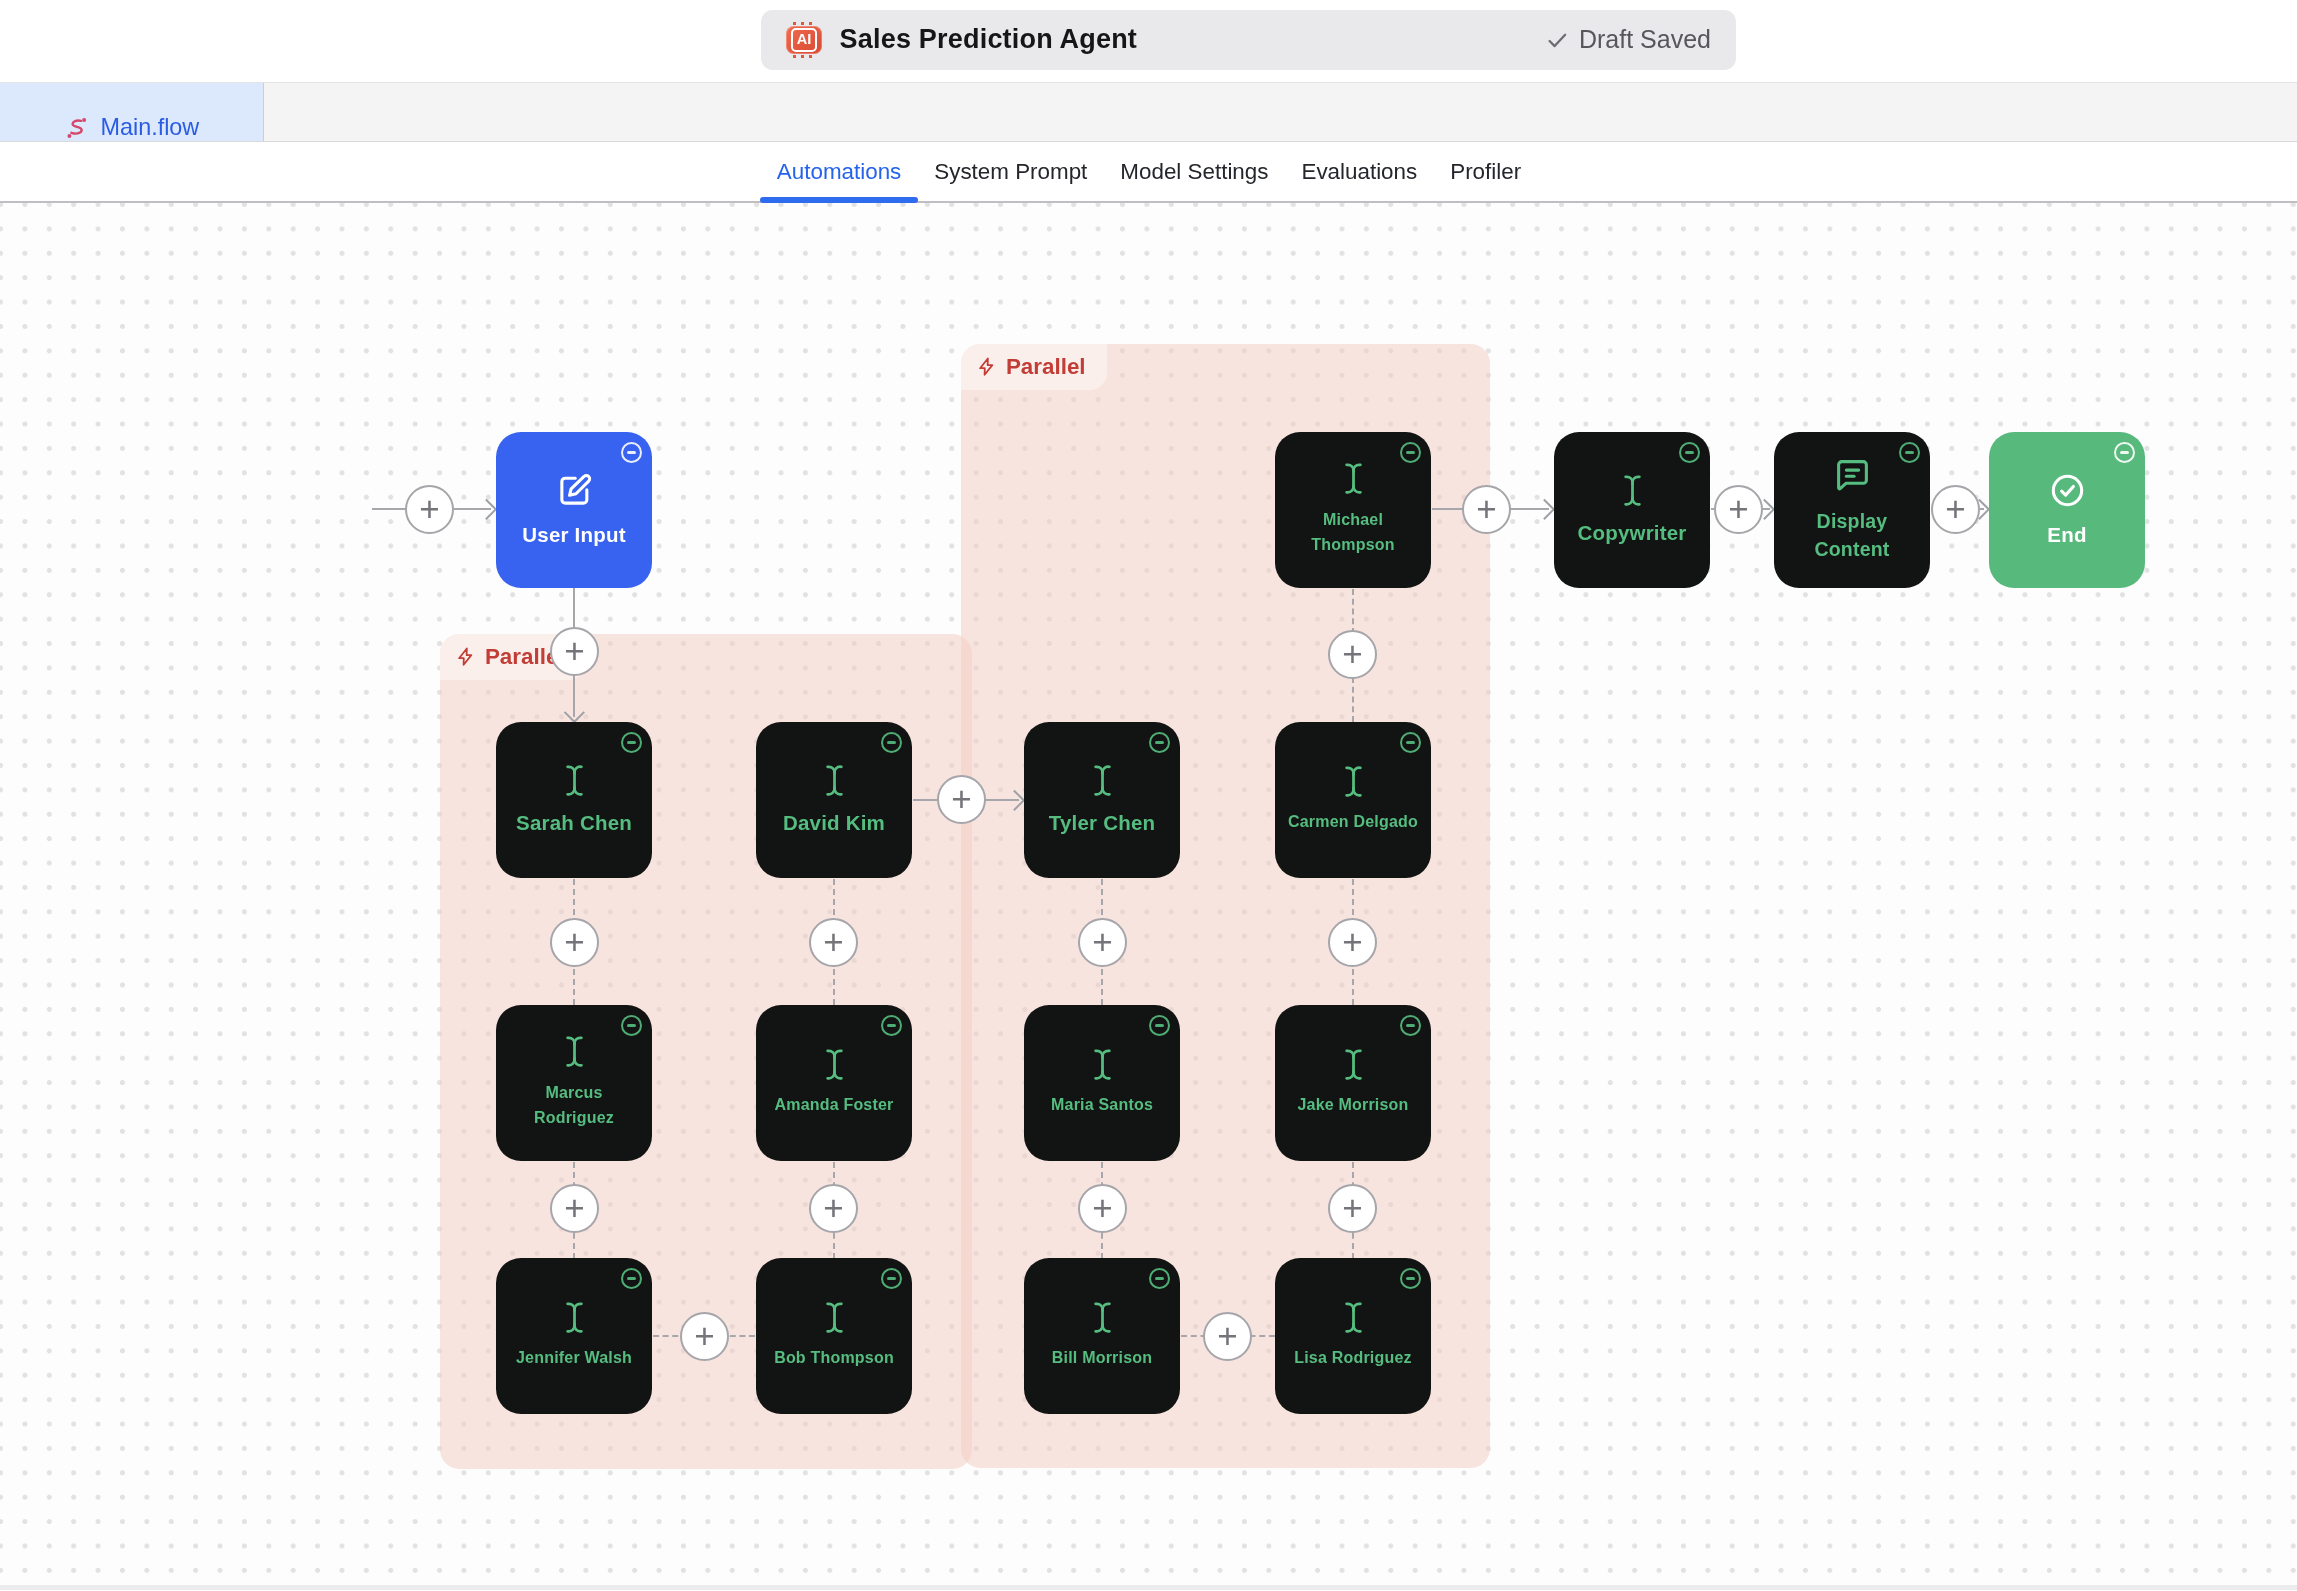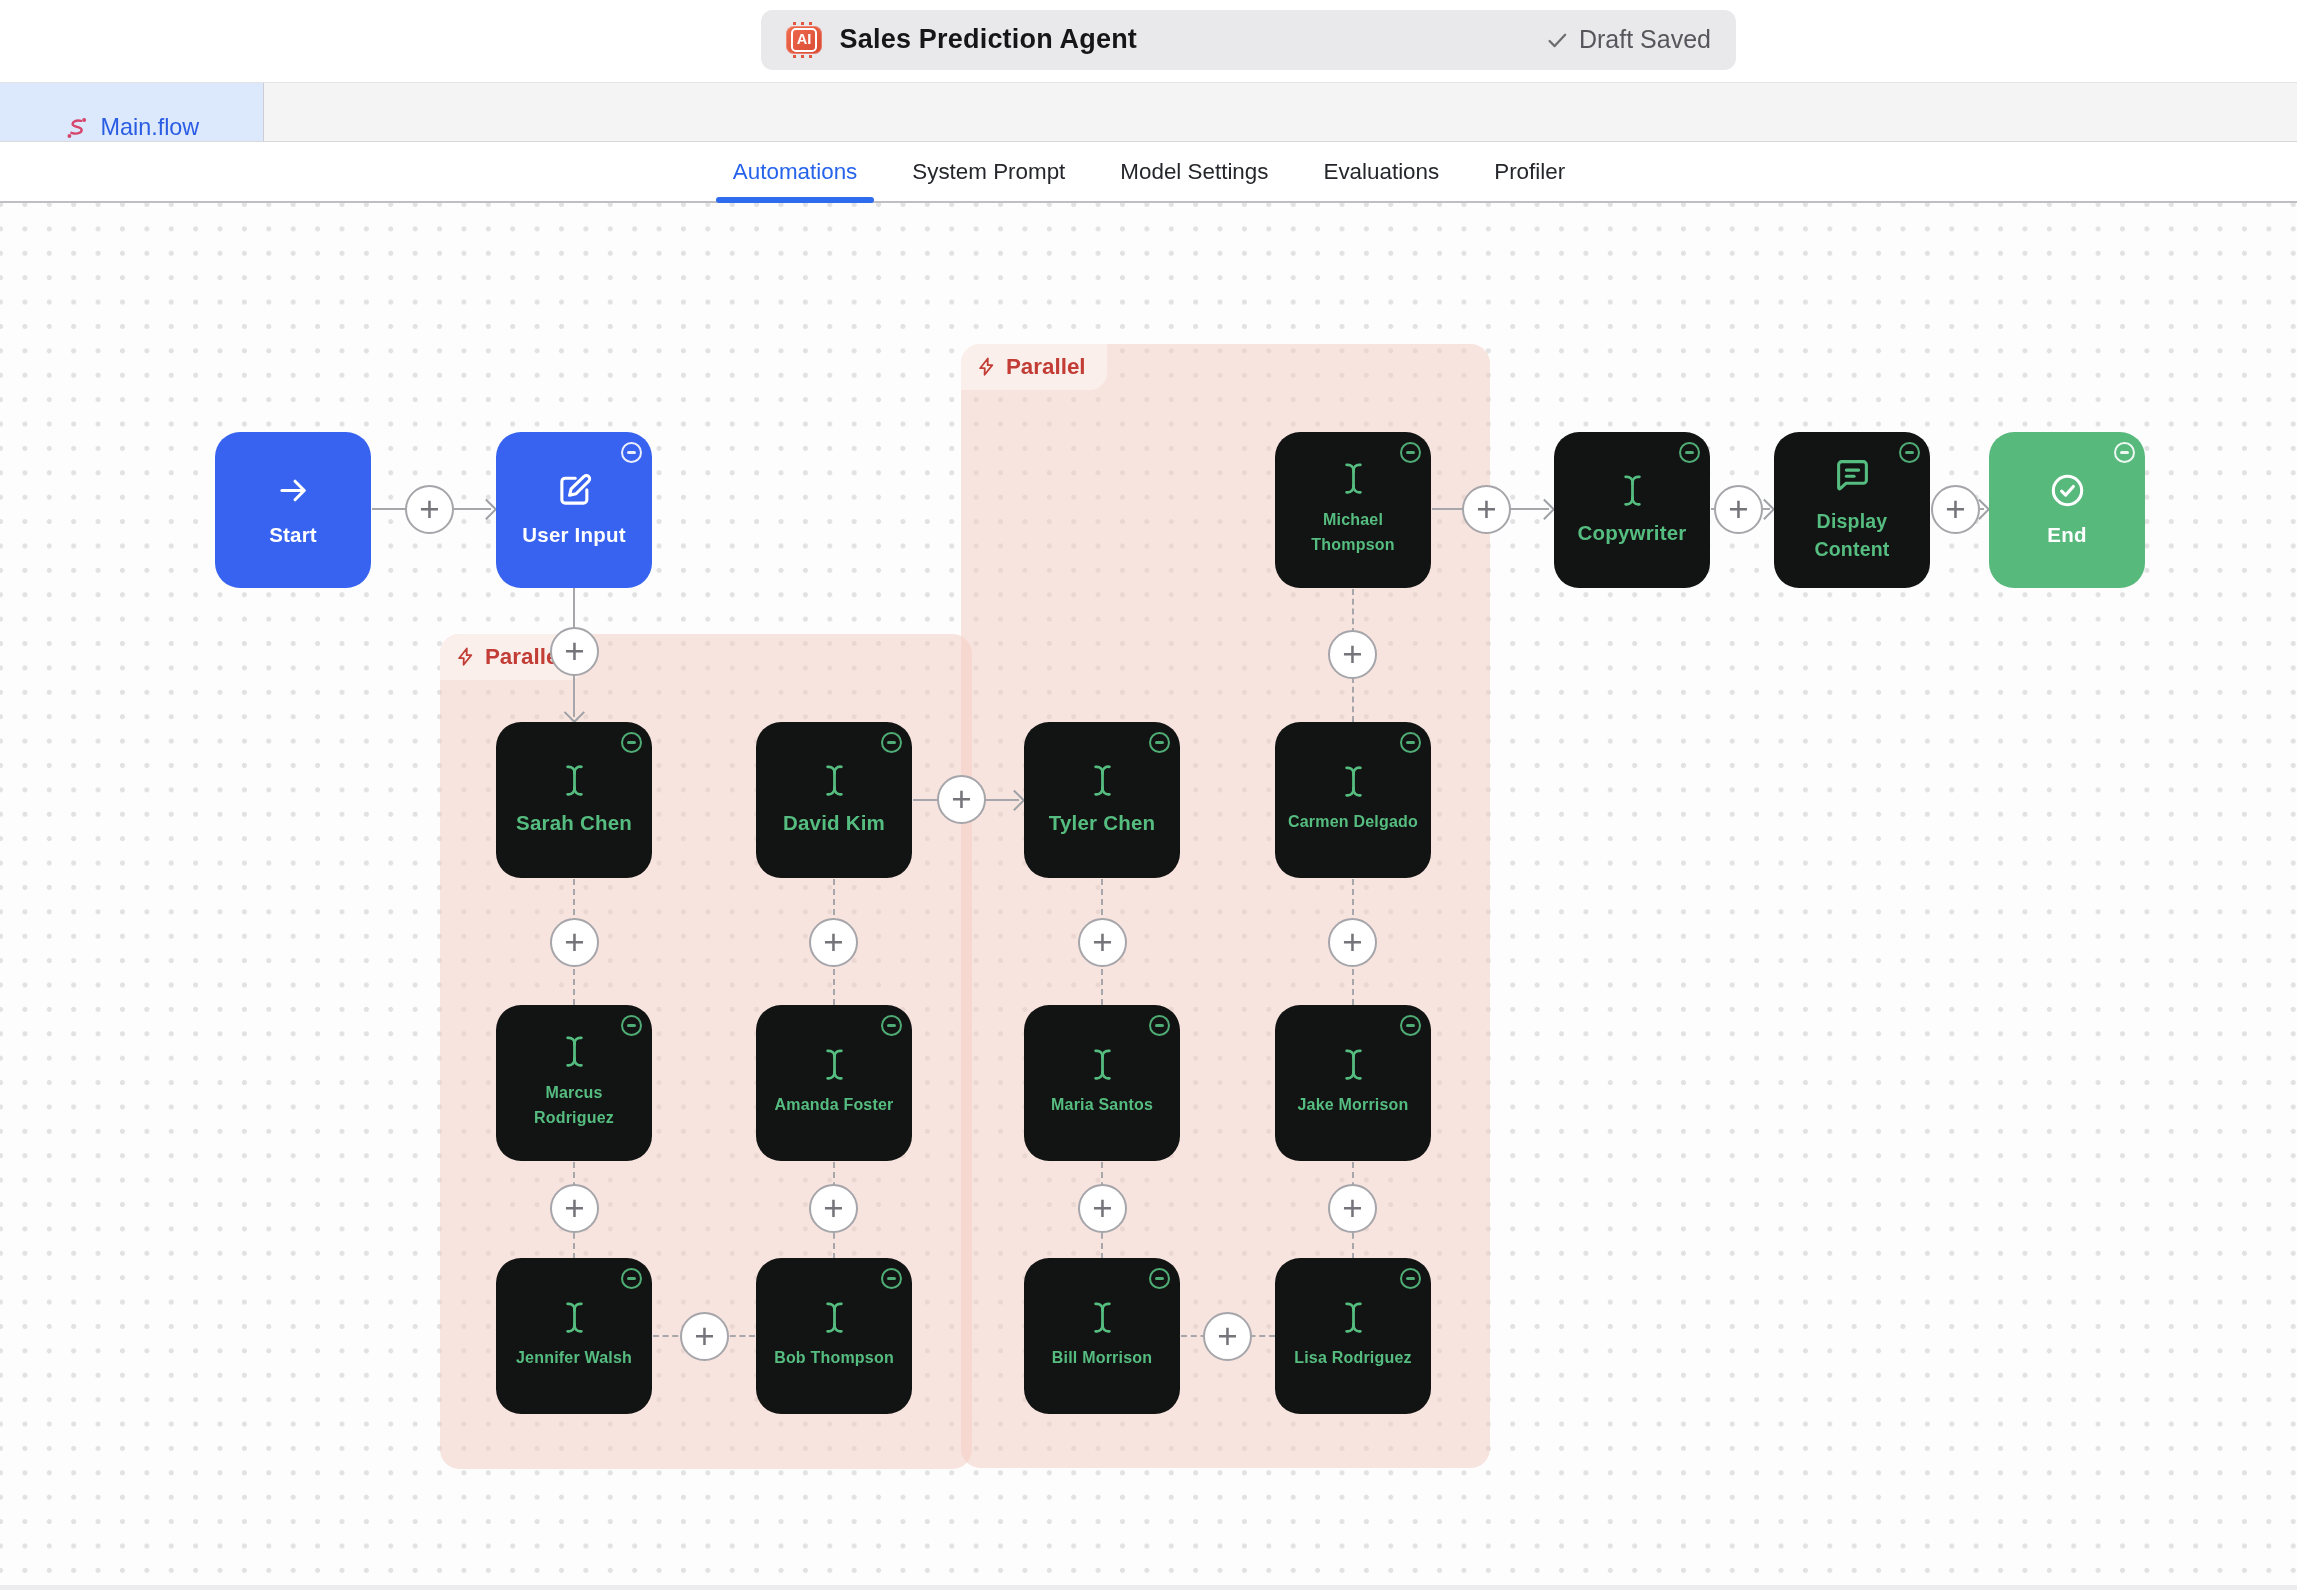--- a/index.html
+++ b/index.html
@@ -40,21 +40,21 @@
     border-bottom:1px solid #d9d9dc;display:flex;box-sizing:border-box;
   }
   .ftab{
     width:263px;height:100%;background:#dce8fb;border-right:1px solid #cdced3;
     display:flex;align-items:flex-end;justify-content:center;gap:10.7px;
     color:#2a5ce4;font-size:23.4px;font-weight:500;cursor:pointer;
   }
   
   .nav{
     height:61px;background:#fff;border-bottom:2px solid #bfbfc3;
-    display:flex;align-items:stretch;justify-content:center;gap:51px;
+    display:flex;align-items:stretch;justify-content:center;gap:29px;
     box-sizing:border-box;position:relative;
   }
   .tab{
     display:flex;align-items:center;position:relative;cursor:pointer;
     color:#24262b;font-size:22.4px;font-weight:500;padding:0 2px;
   }
   .tab.active{color:#2563eb}
   .tab.active::after{
     content:'';position:absolute;left:-14.6px;right:-14.6px;bottom:-2px;height:5.9px;
     background:#2f6bef;border-radius:3.9px;
@@ -210,27 +210,20 @@
     <div class="plus" style="left: 550px; top: 715px;"></div>
     <div class="plus" style="left: 809px; top: 715px;"></div>
     <div class="plus" style="left: 1078px; top: 715px;"></div>
     <div class="plus" style="left: 1328px; top: 715px;"></div>
     <div class="plus" style="left: 550px; top: 981px;"></div>
     <div class="plus" style="left: 809px; top: 981px;"></div>
     <div class="plus" style="left: 1078px; top: 981px;"></div>
     <div class="plus" style="left: 1328px; top: 981px;"></div>
     <div class="plus" style="left: 680px; top: 1109px;"></div>
     <div class="plus" style="left: 1203px; top: 1109px;"></div>
-    <div class="node t-start" style="left: 215px; top: 229px;">
-      <svg viewBox="0 0 24 24" width="37" height="37" fill="none" stroke="currentColor" stroke-width="2" stroke-linecap="round" stroke-linejoin="round">
-        <path d="M4.5 12h14"></path>
-        <path d="m13 6 6 6-6 6"></path>
-      </svg>
-      <div class="nlabel">Start</div>
-    </div>
     <div class="node t-input" style="left: 496px; top: 229px;">
       <svg viewBox="0 0 24 24" width="37" height="37" fill="none" stroke="currentColor" stroke-width="2" stroke-linecap="round" stroke-linejoin="round">
         <path d="M12.5 4H6a2.2 2.2 0 0 0-2.2 2.2V18A2.2 2.2 0 0 0 6 20.2h11.8A2.2 2.2 0 0 0 20 18v-6.5"></path>
         <path d="M18.2 2.9a2.1 2.1 0 0 1 3 3L13 14.1l-4.2 1 1-4.2Z"></path>
       </svg>
       <div class="nlabel">User Input</div>
       <div class="minus"></div>
     </div>
     <div class="node t-agent" style="left: 1275px; top: 229px;">
       <svg viewBox="0 0 24 24" width="33" height="33" fill="none" stroke="currentColor" stroke-width="2" stroke-linecap="round" stroke-linejoin="round">

